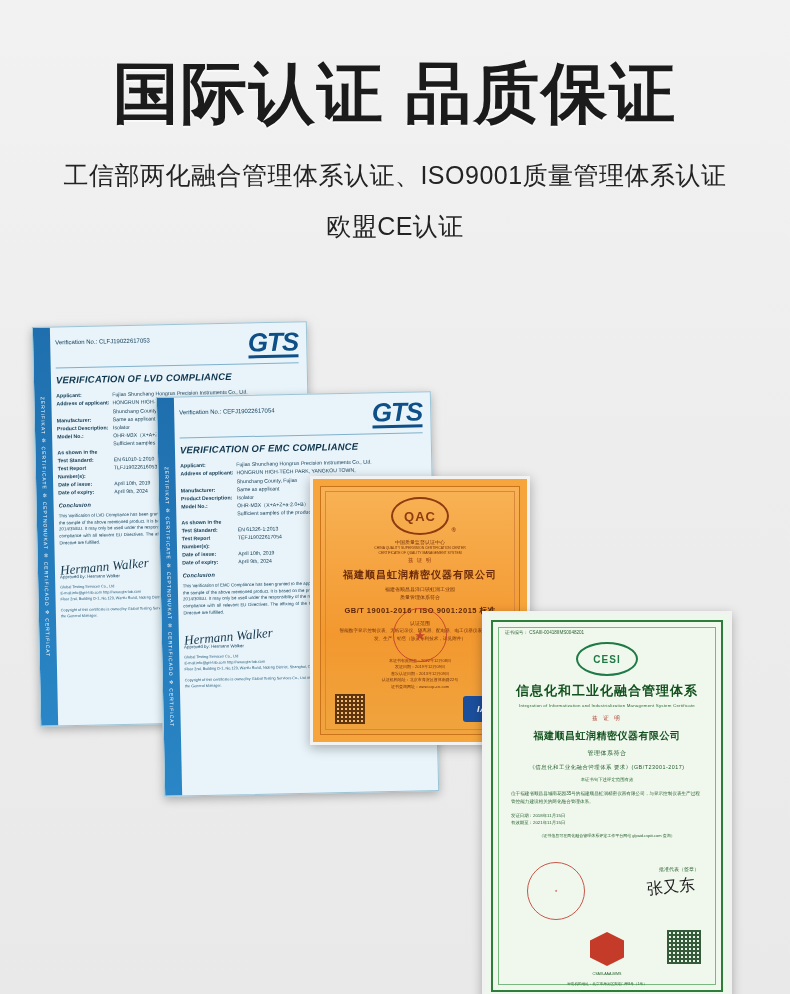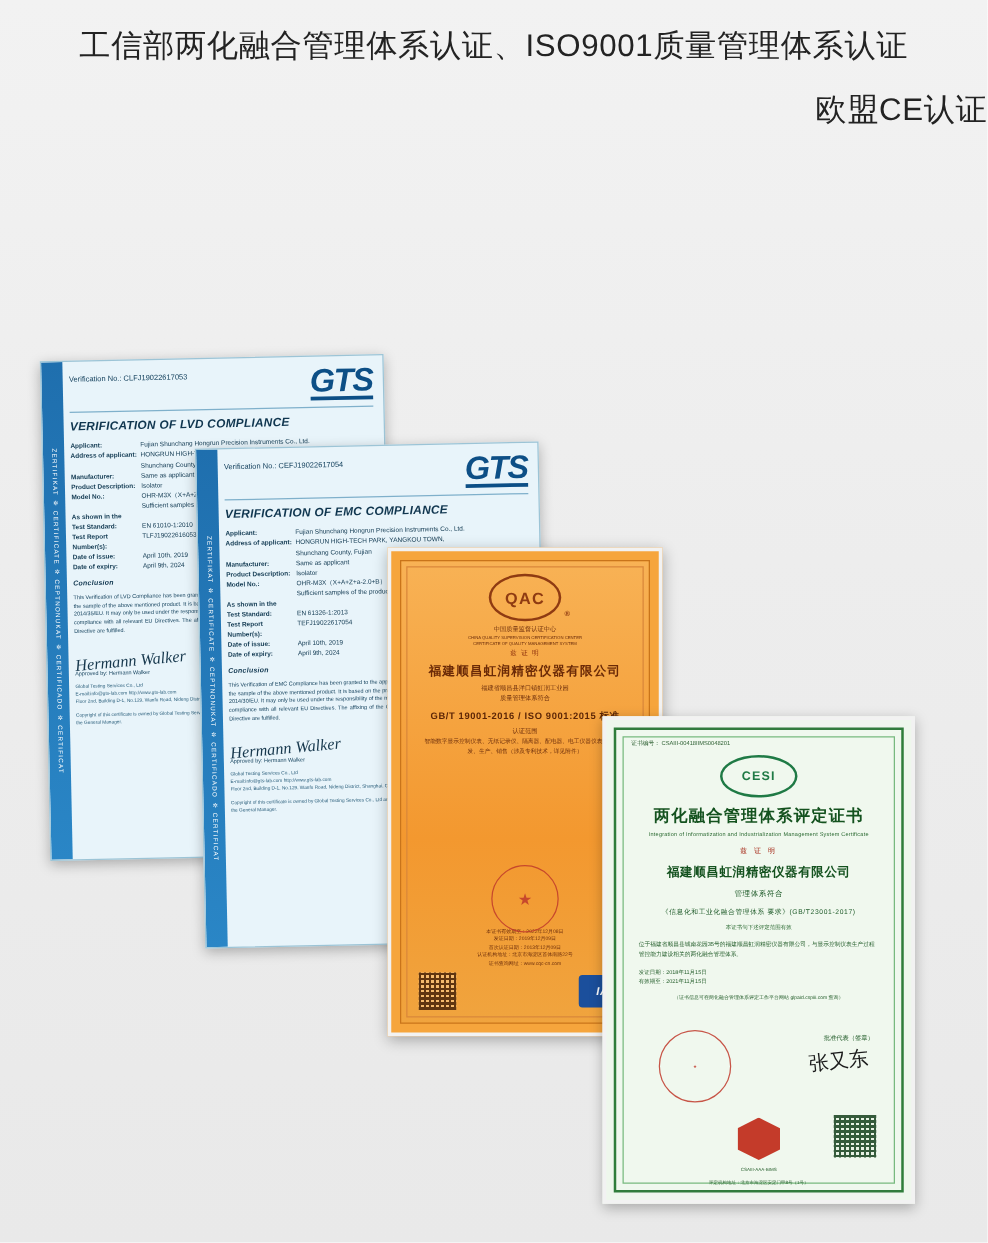--- a/index.html
+++ b/index.html
@@ -28,25 +28,25 @@
     letter-spacing: 2px;
     color: #1b1b1b;
     margin-top: 58px;
     line-height: 1.08;
     text-shadow: 0 2px 0 rgba(255,255,255,0.6);
   }
   .subline1 {
     text-align: center;
     font-size: 25px;
     color: #232323;
-    margin-top: 20px;
+    margin-top: 30px;
     letter-spacing: 0.5px;
   }
   .subline2 {
-    text-align: right;
+    text-align: center;
     font-size: 25px;
     color: #232323;
     margin-top: 18px;
     letter-spacing: 0.5px;
   }
 
   
   .stage {
     position: absolute;
     left: 0;
@@ -486,20 +486,21 @@
     bottom: 4px;
     font-size: 3.6px;
     color: #27602e;
   }
 </style>
 </head>
 <body>
 
 <div class="page">
 
+  <div class="headline">国际认证 品质保证</div>
   <div class="subline1">工信部两化融合管理体系认证、ISO9001质量管理体系认证</div>
   <div class="subline2">欧盟CE认证</div>
 
   <div class="stage">
 
     <div class="cert gts" style="left:36px; top:8px; width:275px; height:400px; transform: rotate(-1.2deg);">
       <div class="sideband">ZERTIFIKAT ✲ CERTIFICATE ✲ CEPTNONUKAT ✲ CERTIFICADO ✲ CERTIFICAT</div>
       <div class="inner">
         <div class="topline">
           <div class="verif">
@@ -646,21 +647,21 @@
         <div class="approved">Approved by: Hermann Walker</div>
         <div class="footer" style="white-space:pre-line;">Global Testing Services Co., Ltd
 E-mail:info@gts-lab.com  http://www.gts-lab.com
 Floor 2nd, Building D-1, No.129, Wanfu Road, Nideng District, Shanghai, China
 
 Copyright of this certificate is owned by Global Testing Services Co., Ltd and may not be reproduced other than in full without prior approval of the General Manager.</div>
       </div>
       <div class="ce-mark">CE</div>
     </div>
 
-    <div class="cert qac" style="left:310px; top:160px; width:220px; height:391px;">
+    <div class="cert qac" style="left:310px; top:160px; width:220px; height:269px;">
       <div class="frame">
         <div class="emblem">
           <span>QAC</span>
         </div>
         <div class="ctext">中国质量监督认证中心</div>
         <div class="ctext" style="font-size:3.4px;">CHINA QUALITY SUPERVISION CERTIFICATION CENTER</div>
         <div class="ctext" style="font-size:3.4px;">CERTIFICATE OF QUALITY MANAGEMENT SYSTEM</div>
         <div class="redline">兹 证 明</div>
         <div class="company">福建顺昌虹润精密仪器有限公司</div>
         <div class="ctext">福建省顺昌县洋口镇虹润工业园</div>
@@ -683,21 +684,21 @@
 
     <div class="cert cesi" style="left:482px; top:295px; width:250px; height:390px;">
       <div class="gframe">
         <div class="no">
           <span>证书编号：</span>
           <span>CSAIII-00418IIMS0048201</span>
         </div>
         <div class="logo">
           <span>CESI</span>
         </div>
-        <div class="ctitle">两化融合管理体系评定证书</div>
+        <div class="ctitle">信息化和工业化融合管理体系</div>
         <div class="etitle">Integration of Informatization and Industrialization Management System Certificate</div>
         <div class="redline">兹 证 明</div>
         <div class="company">福建顺昌虹润精密仪器有限公司</div>
         <div class="line">管理体系符合</div>
         <div class="line small">《信息化和工业化融合管理体系 要求》(GB/T23001-2017)</div>
         <div class="note">本证书句下述评定范围有效</div>
         <div class="body">位于福建省顺昌县城南花园35号的福建顺昌虹润精密仪器有限公司，与显示控制仪表生产过程管控能力建设相关的两化融合管理体系。</div>
         <div class="dates" style="white-space:pre-line;">发证日期：2018年11月15日
 有效期至：2021年11月15日</div>
         <div class="verify">（证书信息可在两化融合管理体系评定工作平台网站 glpaid.cspiii.com 查询）</div>

